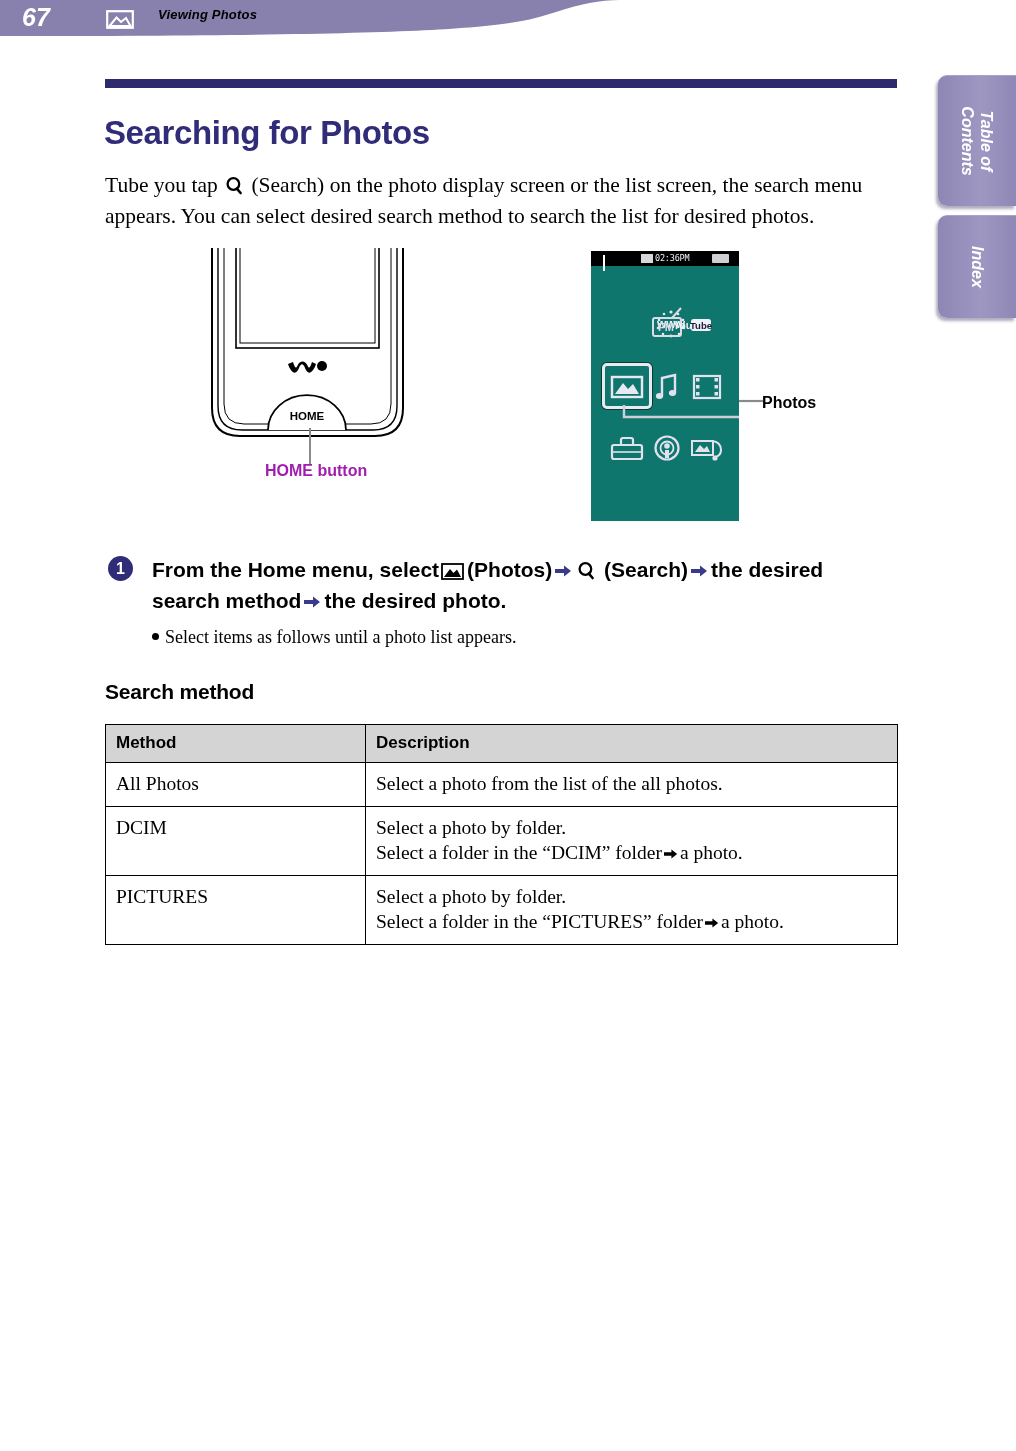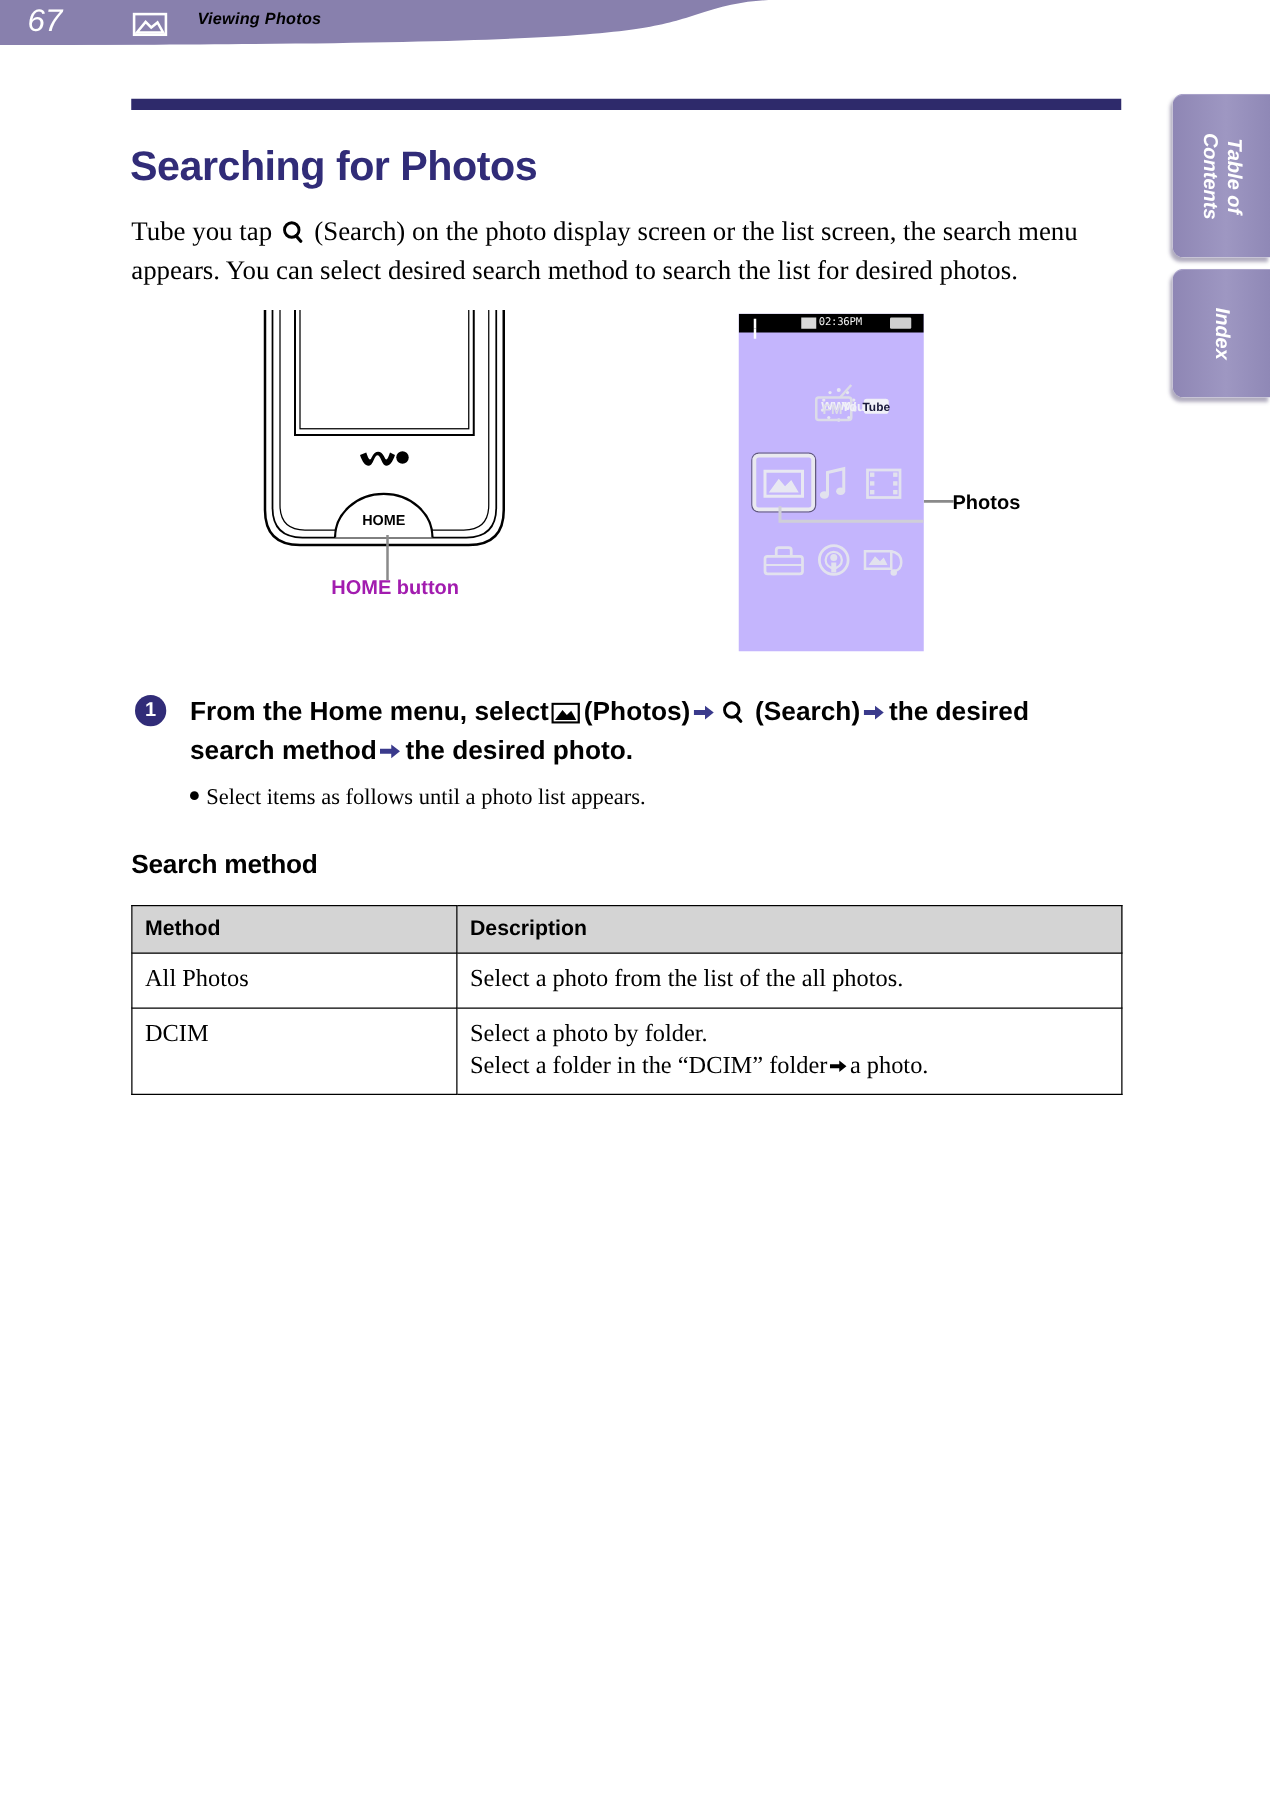--- a/index.html
+++ b/index.html
@@ -15,21 +15,21 @@
   .header{
     position:absolute;left:0;top:0;width:1016px;height:40px;
     overflow:hidden;
   }
   .header-bg{
     position:absolute;left:0;top:0;width:1016px;height:40px;
   }
   .header-num{
     position:absolute;left:22px;top:3px;
     font-family:"Liberation Sans", sans-serif;
-    font-weight:normal;font-style:italic;
+    font-weight:bold;font-style:italic;
     font-size:25px;color:#ffffff;
     letter-spacing:0px;
   }
   .header-icon{
     position:absolute;left:106px;top:10px;
     width:28px;height:19px;
   }
   .header-title{
     position:absolute;left:158px;top:7px;
     font-family:"Liberation Sans", sans-serif;
@@ -99,21 +99,21 @@
   }
   .home-label{
     position:absolute;left:265px;top:462px;
     font-family:"Liberation Sans", sans-serif;
     font-weight:bold;font-size:16px;color:#a21caf;
   }
 
   
   .screen{
     position:absolute;left:591px;top:251px;width:148px;height:270px;
-    background:#c4b5fd;
+    background:#0f766e;
     overflow:hidden;
   }
   .screen-grad{
     position:absolute;left:0;top:0;width:148px;height:270px;
     background:
       repeating-linear-gradient(0deg, rgba(255,255,255,.055) 0 1px, rgba(0,0,0,0) 1px 2px),
       radial-gradient(ellipse 110% 75% at 50% 36%, #3a3a8c 0%, #262croll 0%, #1e1e5c 45%, #0f0f2c 78%, #07071a 100%);
   }
   .statusbar{
     position:absolute;left:0;top:0;width:148px;height:15px;
@@ -418,16 +418,25 @@
       </tr>
       <tr>
         <td>DCIM</td>
         <td>
           <span>Select a photo by folder.</span><br>
           <span>Select a folder in the “DCIM” folder</span><svg class="tbl-arrow" viewBox="0 0 17 14">
               <path d="M0,5 L9,5 L9,1.5 L16,7 L9,12.5 L9,9 L0,9 Z" fill="#000"></path>
             </svg><span>a photo.</span>
         </td>
       </tr>
+      <tr>
+        <td>PICTURES</td>
+        <td>
+          <span>Select a photo by folder.</span><br>
+          <span>Select a folder in the “PICTURES” folder</span><svg class="tbl-arrow" viewBox="0 0 17 14">
+              <path d="M0,5 L9,5 L9,1.5 L16,7 L9,12.5 L9,9 L0,9 Z" fill="#000"></path>
+            </svg><span>a photo.</span>
+        </td>
+      </tr>
     </tbody>
   </table>
 
 </div>
 
 </body></html>

